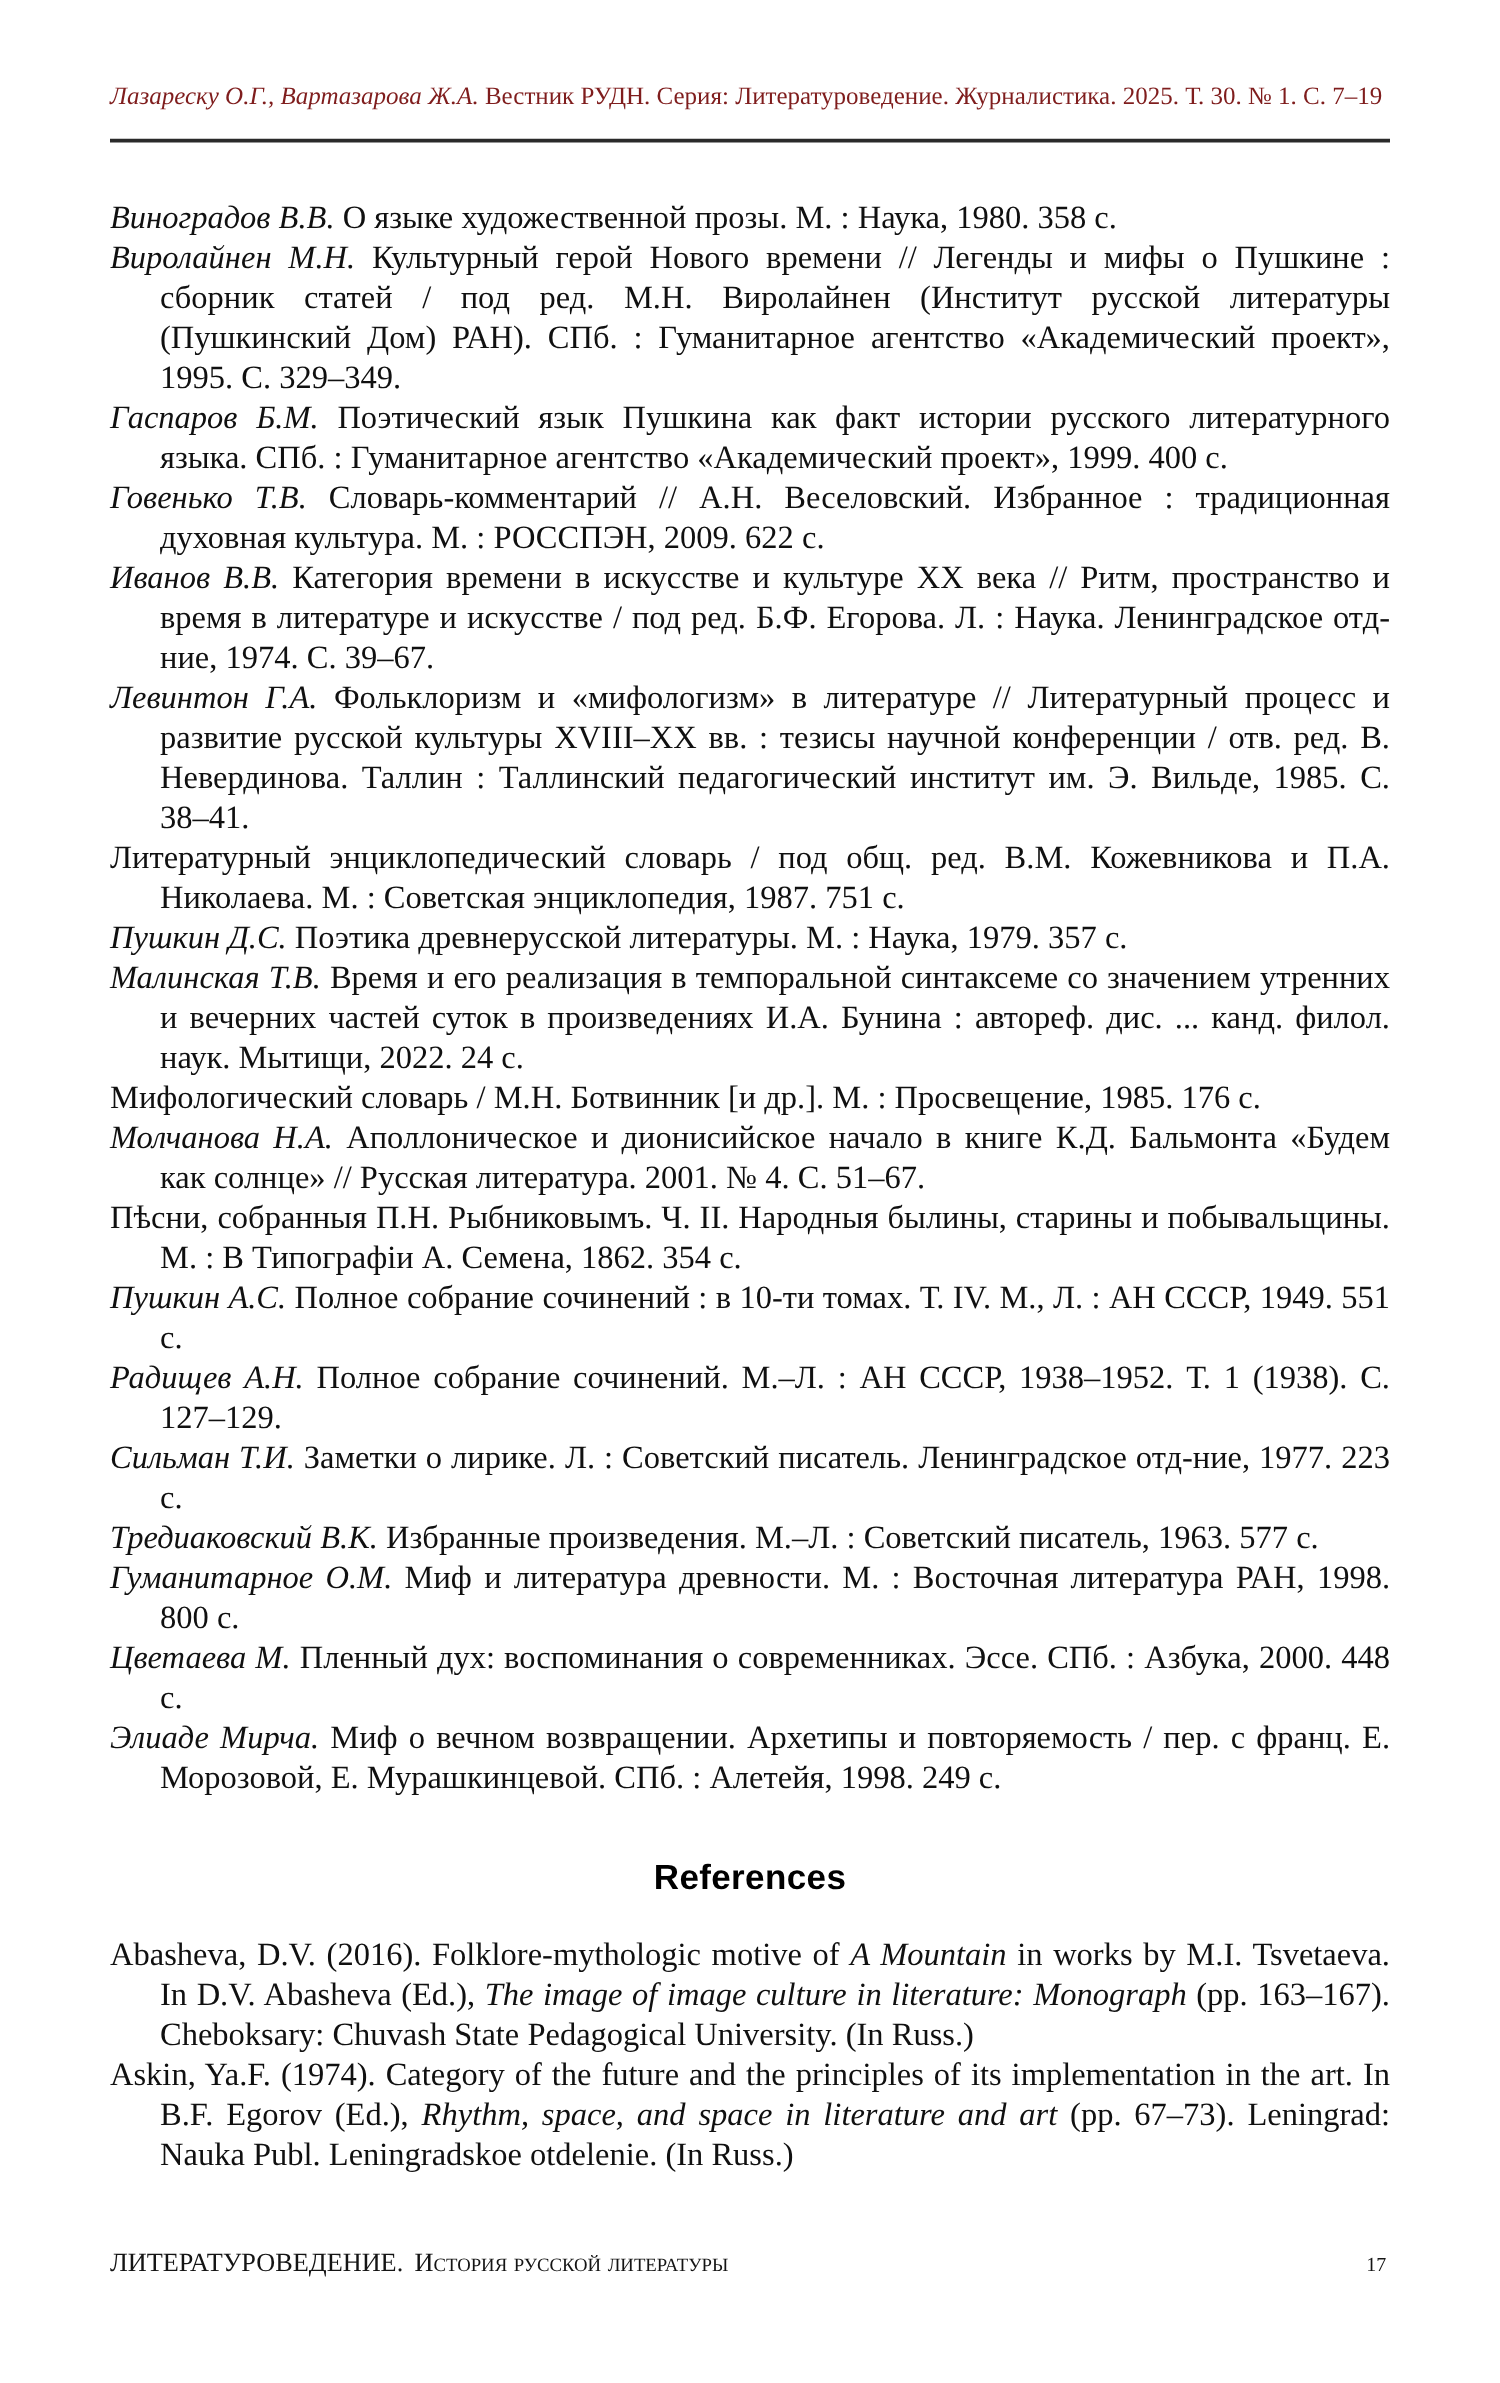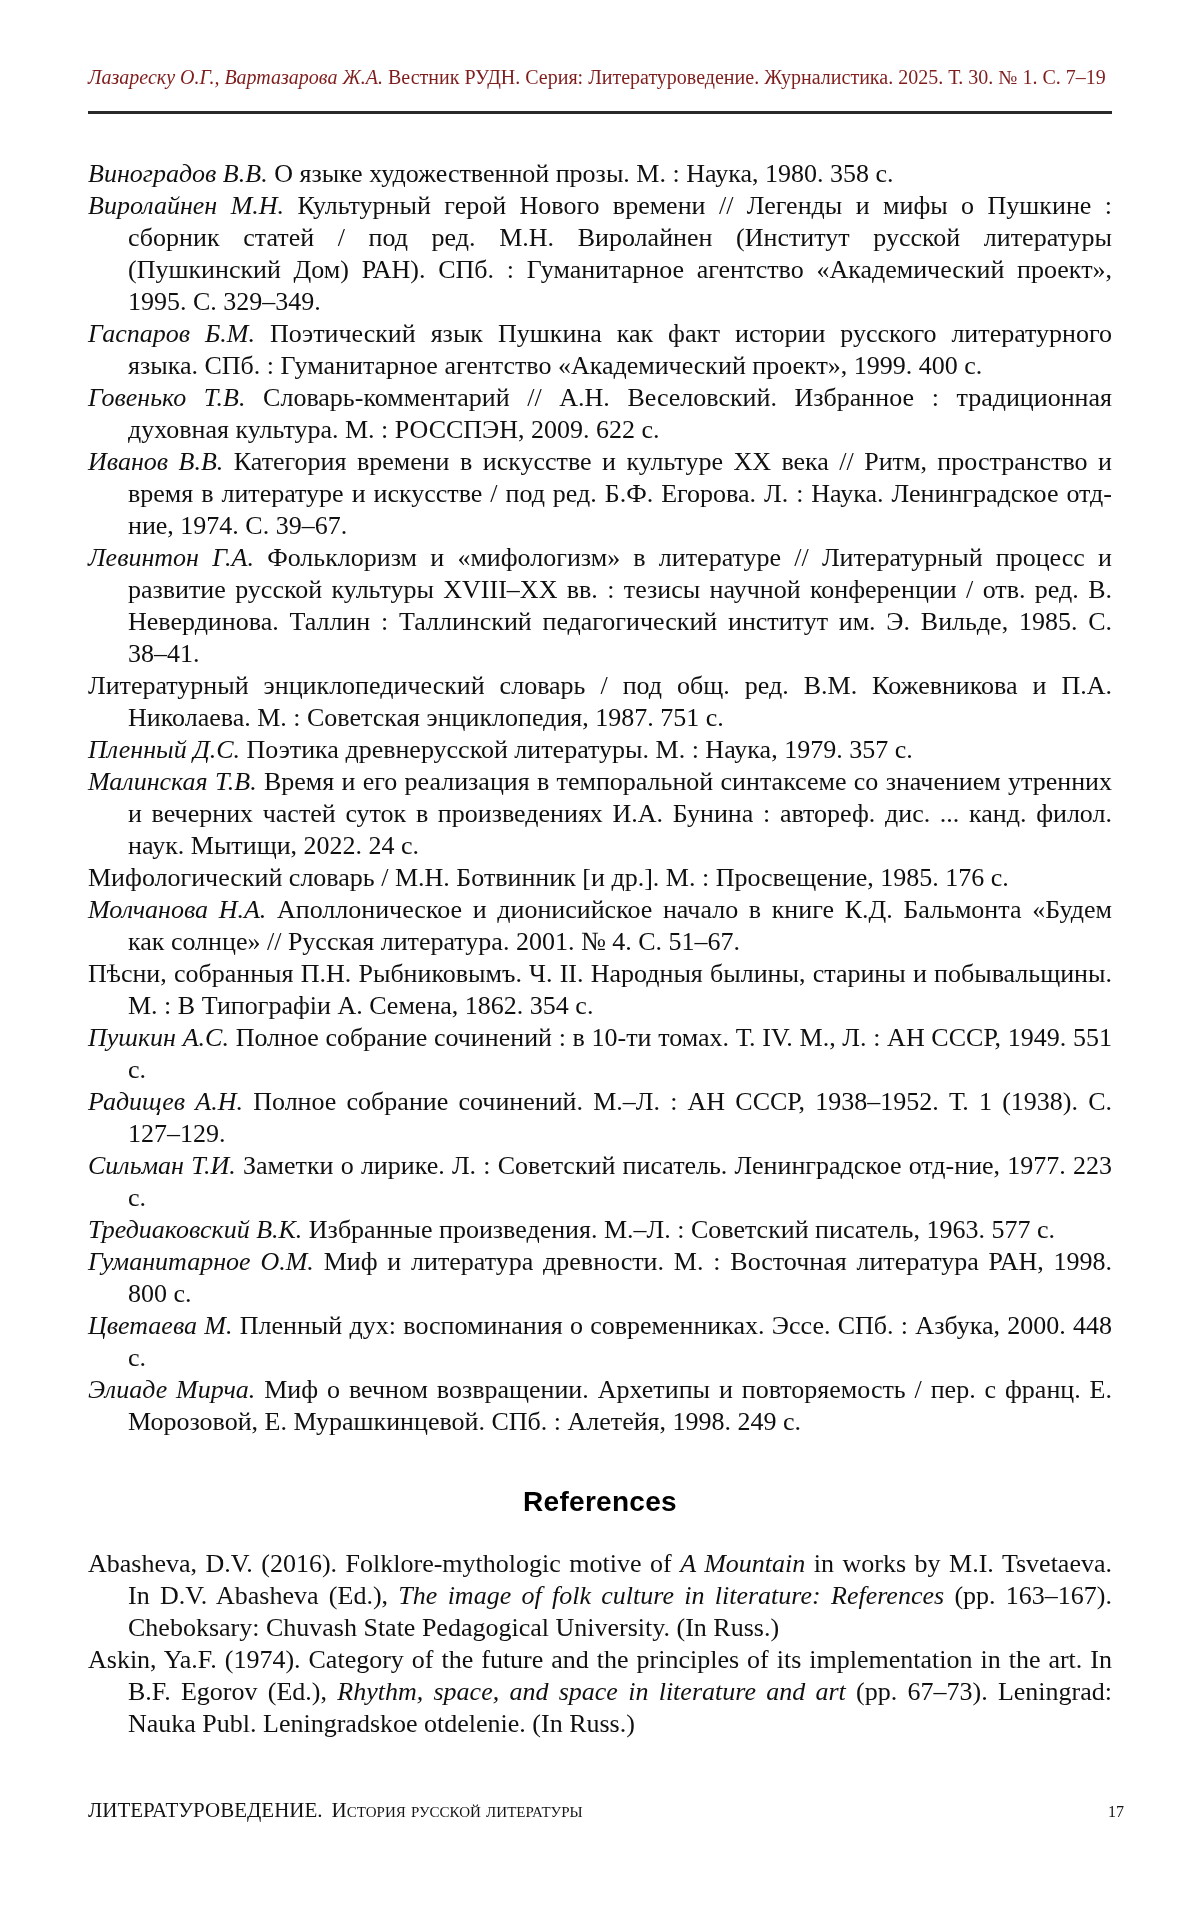--- a/index.html
+++ b/index.html
@@ -54,21 +54,21 @@
     font-size: 28px;
     line-height: 32px;
     text-align: center;
     margin: 48px 0 30px 0;
     color: #000000;
     letter-spacing: 0.3px;
   }
   .page-footer {
     position: absolute;
     left: 88px;
-    right: 76px;
+    right: 91px;
     top: 1798px;
     display: flex;
     justify-content: space-between;
     align-items: baseline;
     font-size: 21px;
     color: #141414;
   }
   .page-footer .subsection {
     font-variant-caps: small-caps;
     margin-left: 9px;
@@ -87,38 +87,38 @@
   <hr class="header-rule">
 
   <div class="ref-list ref-list-ru">
       <p class="ref"><i class="au">Виноградов В.В. </i>О языке художественной прозы. М. : Наука, 1980. 358 с.</p>
       <p class="ref"><i class="au">Виролайнен М.Н. </i>Культурный герой Нового времени // Легенды и мифы о Пушкине : сборник статей / под ред. М.Н. Виролайнен (Институт русской литературы (Пушкинский Дом) РАН). СПб. : Гуманитарное агентство «Академический проект», 1995. С. 329–349.</p>
       <p class="ref"><i class="au">Гаспаров Б.М. </i>Поэтический язык Пушкина как факт истории русского литературного языка. СПб. : Гуманитарное агентство «Академический проект», 1999. 400 с.</p>
       <p class="ref"><i class="au">Говенько Т.В. </i>Словарь-комментарий // А.Н. Веселовский. Избранное : традиционная духовная культура. М. : РОССПЭН, 2009. 622 с.</p>
       <p class="ref"><i class="au">Иванов В.В. </i>Категория времени в искусстве и культуре XX века // Ритм, пространство и время в литературе и искусстве / под ред. Б.Ф. Егорова. Л. : Наука. Ленинградское отд-ние, 1974. С. 39–67.</p>
       <p class="ref"><i class="au">Левинтон Г.А. </i>Фольклоризм и «мифологизм» в литературе // Литературный процесс и развитие русской культуры XVIII–XX вв. : тезисы научной конференции / отв. ред. В. Невердинова. Таллин : Таллинский педагогический институт им. Э. Вильде, 1985. С. 38–41.</p>
       <p class="ref">Литературный энциклопедический словарь / под общ. ред. В.М. Кожевникова и П.А. Николаева. М. : Советская энциклопедия, 1987. 751 с.</p>
-      <p class="ref"><i class="au">Пленный Д.С. </i>Поэтика древнерусской литературы. М. : Наука, 1979. 357 с.</p>
+      <p class="ref"><i class="au">Пушкин Д.С. </i>Поэтика древнерусской литературы. М. : Наука, 1979. 357 с.</p>
       <p class="ref"><i class="au">Малинская Т.В. </i>Время и его реализация в темпоральной синтаксеме со значением утренних и вечерних частей суток в произведениях И.А. Бунина : автореф. дис. ... канд. филол. наук. Мытищи, 2022. 24 с.</p>
       <p class="ref">Мифологический словарь / М.Н. Ботвинник [и др.]. М. : Просвещение, 1985. 176 с.</p>
       <p class="ref"><i class="au">Молчанова Н.А. </i>Аполлоническое и дионисийское начало в книге К.Д. Бальмонта «Будем как солнце» // Русская литература. 2001. № 4. С. 51–67.</p>
       <p class="ref">Пѣсни, собранныя П.Н. Рыбниковымъ. Ч. II. Народныя былины, старины и побывальщины. М. : В Типографіи А. Семена, 1862. 354 с.</p>
       <p class="ref"><i class="au">Пушкин А.С. </i>Полное собрание сочинений : в 10-ти томах. Т. IV. М., Л. : АН СССР, 1949. 551 с.</p>
       <p class="ref"><i class="au">Радищев А.Н. </i>Полное собрание сочинений. М.–Л. : АН СССР, 1938–1952. Т. 1 (1938). С. 127–129.</p>
       <p class="ref"><i class="au">Сильман Т.И. </i>Заметки о лирике. Л. : Советский писатель. Ленинградское отд-ние, 1977. 223 с.</p>
       <p class="ref"><i class="au">Тредиаковский В.К. </i>Избранные произведения. М.–Л. : Советский писатель, 1963. 577 с.</p>
       <p class="ref"><i class="au">Гуманитарное О.М. </i>Миф и литература древности. М. : Восточная литература РАН, 1998. 800 с.</p>
       <p class="ref"><i class="au">Цветаева М. </i>Пленный дух: воспоминания о современниках. Эссе. СПб. : Азбука, 2000. 448 с.</p>
       <p class="ref"><i class="au">Элиаде Мирча. </i>Миф о вечном возвращении. Архетипы и повторяемость / пер. с франц. Е. Морозовой, Е. Мурашкинцевой. СПб. : Алетейя, 1998. 249 с.</p>
     </div>
 
   <h2 class="references-heading">References</h2>
 
   <div class="ref-list ref-list-en" lang="en">
-      <p class="ref">Abasheva, D.V. (2016). Folklore-mythologic motive of <i>A Mountain</i> in works by M.I. Tsvetaeva. In D.V. Abasheva (Ed.), <i>The image of folk culture in literature: References</i> (pp. 163–167). Cheboksary: Chuvash State Pedagogical University. (In Russ.)</p>
+      <p class="ref">Abasheva, D.V. (2016). Folklore-mythologic motive of <i>A Mountain</i> in works by M.I. Tsvetaeva. In D.V. Abasheva (Ed.), <i>The image of image culture in literature: Monograph</i> (pp. 163–167). Cheboksary: Chuvash State Pedagogical University. (In Russ.)</p>
       <p class="ref">Askin, Ya.F. (1974). Category of the future and the principles of its implementation in the art. In B.F. Egorov (Ed.), <i>Rhythm, space, and space in literature and art</i> (pp. 67–73). Leningrad: Nauka Publ. Leningradskoe otdelenie. (In Russ.)</p>
     </div>
 
   <div class="page-footer">
     <div class="footer-left">
       <span class="section">ЛИТЕРАТУРОВЕДЕНИЕ.</span><span class="subsection">История русской литературы</span>
     </div>
     <span class="page-num">17</span>
   </div>
 

